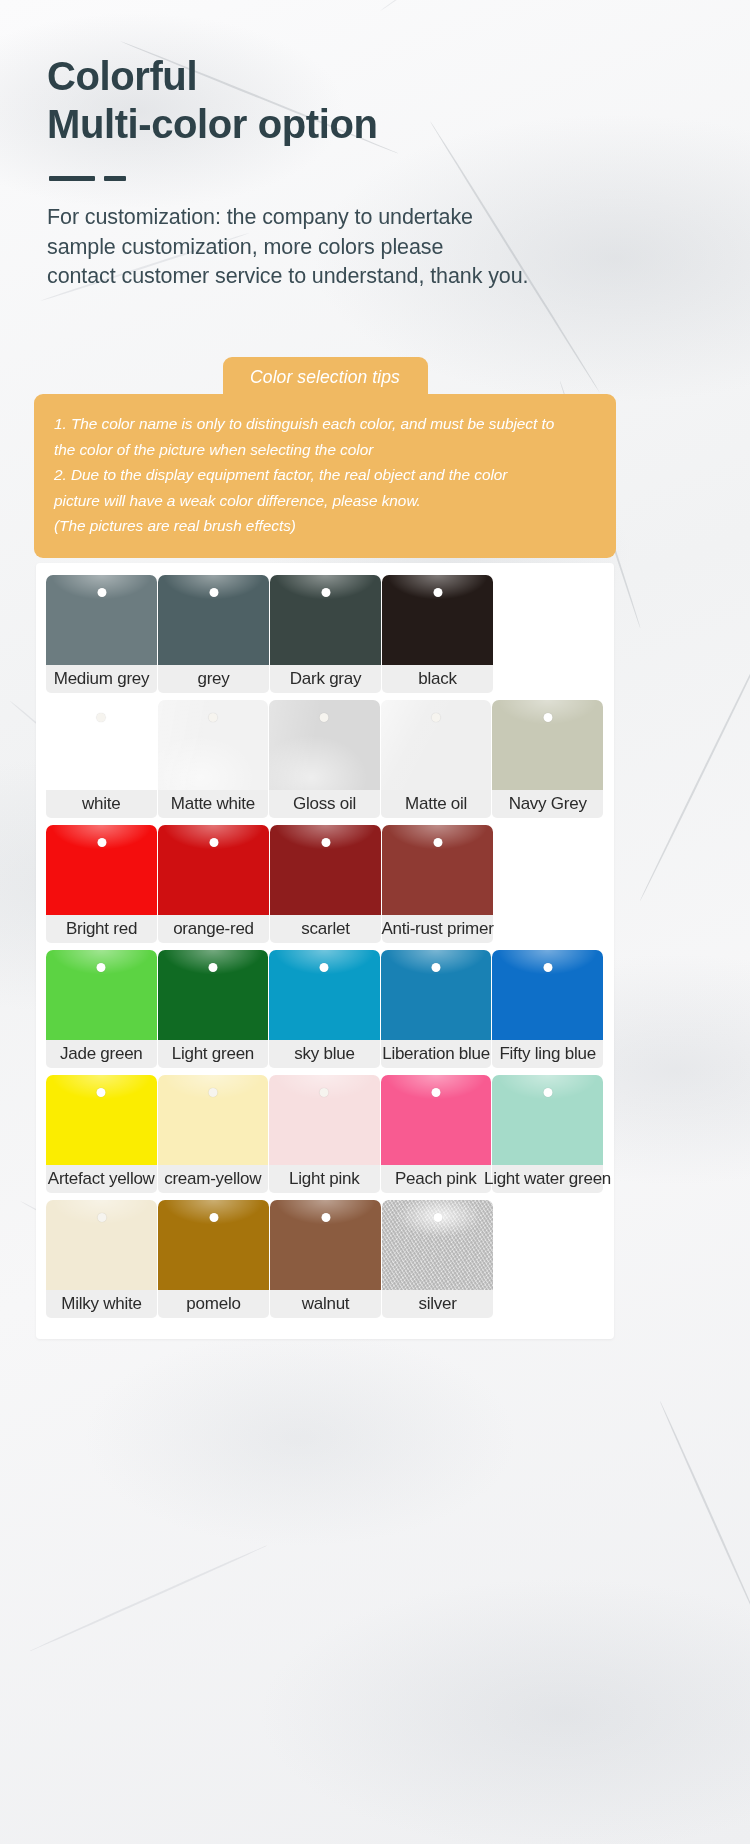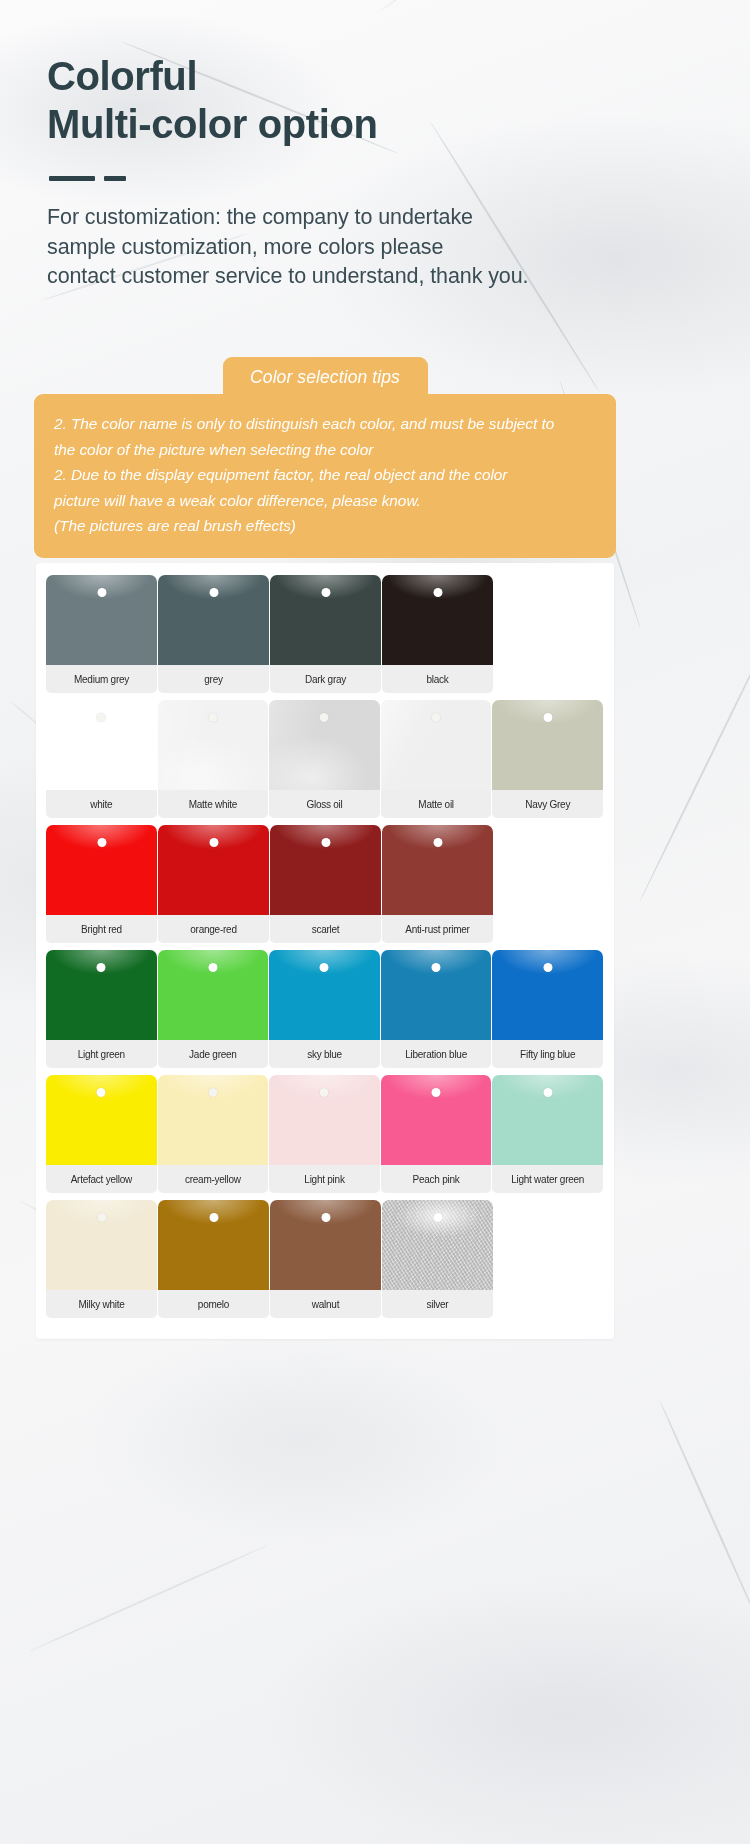--- a/index.html
+++ b/index.html
@@ -136,21 +136,21 @@
     box-shadow: 0 0 1px rgba(0,0,0,0.18);
   }
   .chip .hole.dark { background: #f6f4ef; }
   .label {
     height: 28px;
     background: #eeeeee;
     border-radius: 0 0 5px 5px;
     display: flex;
     align-items: center;
     justify-content: center;
-    font-size: 10px;
+    font-size: 17px;
     color: #2b2b2b;
     letter-spacing: -0.25px;
     white-space: nowrap;
   }
   .sheen {
     position: absolute;
     inset: 0;
     pointer-events: none;
   }
   .sheen.gloss {
@@ -200,21 +200,21 @@
     <div class="subtitle">
       <div>For customization: the company to undertake</div>
       <div>sample customization, more colors please</div>
       <div>contact customer service to understand, thank you.</div>
     </div>
   </div>
 
   <div class="tips-wrap">
     <div class="tips-tab">Color selection tips</div>
     <div class="tips-body">
-      <p>2. The color name is only to distinguish each color, and must be subject to</p>
+      <p>1. The color name is only to distinguish each color, and must be subject to</p>
       <p> the color of the picture when selecting the color</p>
       <p>2. Due to the display equipment factor, the real object and the color</p>
       <p>picture will have a weak color difference, please know.</p>
       <p>(The pictures are real brush effects)</p>
     </div>
   </div>
 
   <div class="board" id="board">
       <div class="row">
         <div class="cell">
@@ -308,32 +308,32 @@
         <div class="cell">
           <div class="chip" style="background: rgb(143, 58, 51);">
             <div class="sheen topglow"></div>
             <div class="hole"></div>
           </div>
           <div class="label">Anti-rust primer</div>
         </div>
       </div>
       <div class="row">
         <div class="cell">
+          <div class="chip" style="background: rgb(92, 211, 67);">
+            <div class="sheen topglow"></div>
+            <div class="hole"></div>
+          </div>
+          <div class="label">Jade green</div>
+        </div>
+        <div class="cell">
           <div class="chip" style="background: rgb(16, 107, 35);">
             <div class="sheen topglow"></div>
             <div class="hole"></div>
           </div>
           <div class="label">Light green</div>
-        </div>
-        <div class="cell">
-          <div class="chip" style="background: rgb(92, 211, 67);">
-            <div class="sheen topglow"></div>
-            <div class="hole"></div>
-          </div>
-          <div class="label">Jade green</div>
         </div>
         <div class="cell">
           <div class="chip" style="background: rgb(10, 156, 198);">
             <div class="sheen topglow"></div>
             <div class="hole"></div>
           </div>
           <div class="label">sky blue</div>
         </div>
         <div class="cell">
           <div class="chip" style="background: rgb(25, 129, 180);">

